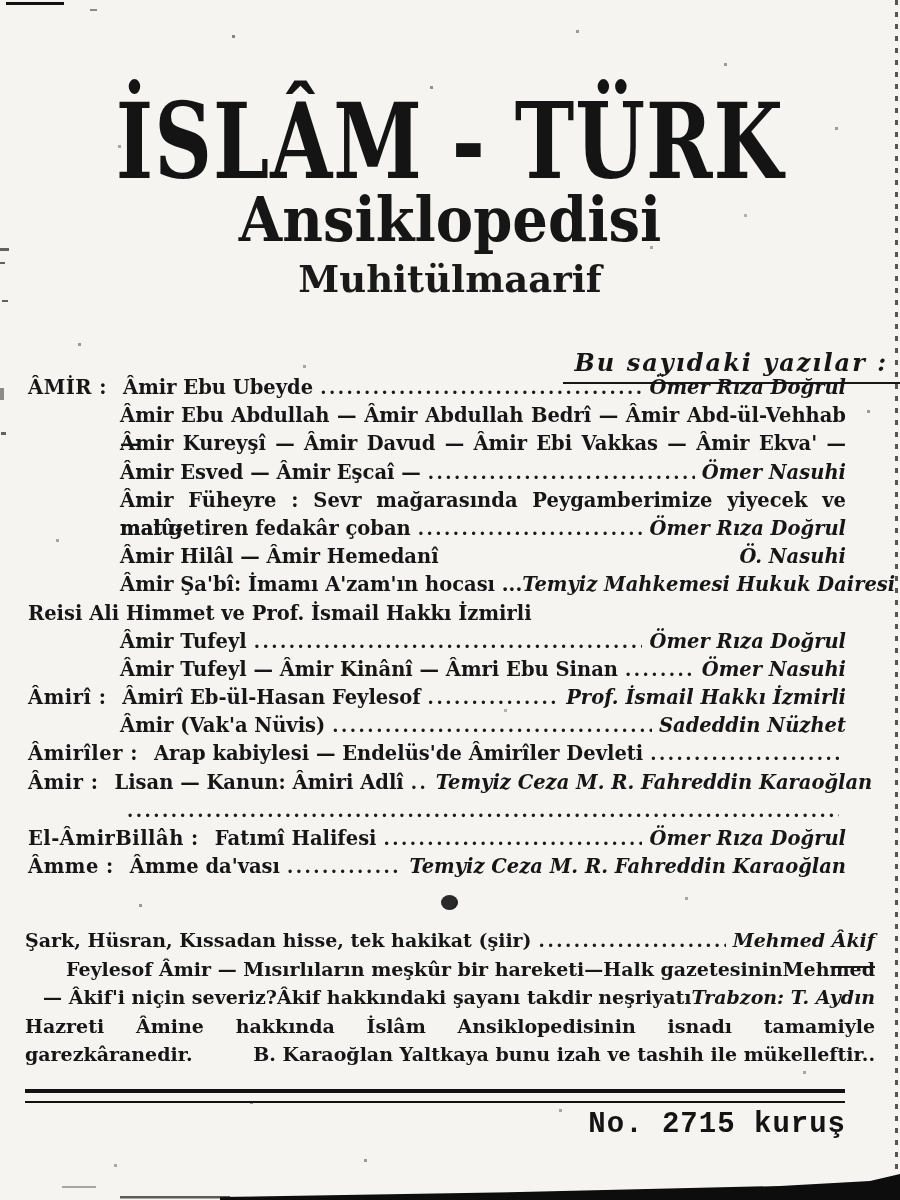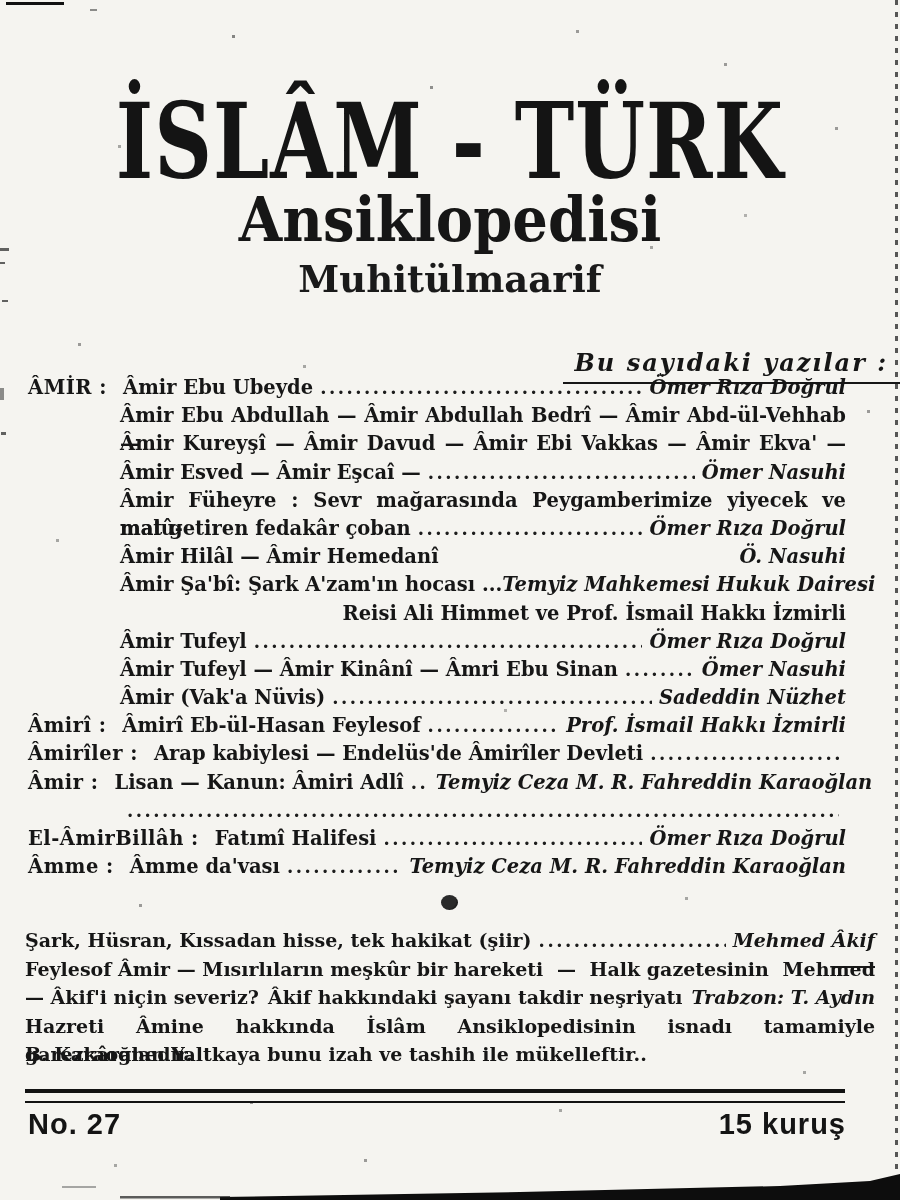--- a/index.html
+++ b/index.html
@@ -38,50 +38,50 @@
   #toc { top:374px; left:28px; width:818px; font-size:19.5px; font-weight:bold; }
   .trow {
     display:flex; align-items:baseline;
     height:28.2px; line-height:28.2px; white-space:nowrap;
   }
   .trow.just {
     display:block; white-space:normal;
     text-align:justify; text-align-last:justify;
   }
   .trow.sub   { padding-left:92px; }
-  .trow.right { justify-content:flex-end; }
+  .trow.right { }
   .trow.between { justify-content:space-between; }
   .lbl  { flex:0 0 auto; margin-right:16px; letter-spacing:.5px; }
   .ttl  { flex:0 0 auto; }
   .lead { flex:1 1 18px; overflow:hidden; margin:0 7px; min-width:18px; }
   .lead::after {
     content:"......................................................................................................................";
     letter-spacing:2.5px; font-size:18px; font-weight:bold; color:#1c1c1c;
   }
   .auth { flex:0 0 auto; font-style:italic; }
 
   
   #ornament {
     top:895px; left:441px; width:17px; height:15px; border-radius:50%;
     background:radial-gradient(circle at 42% 40%, #2a2a2a 0 55%, #000 100%);
   }
 
   
   #second { top:926px; left:25px; width:850px; font-size:19px; font-weight:bold; }
-  #second .trow { height:28.6px; line-height:28.6px; }
+  #second .trow { height:28.6px; line-height:28.6px;justify-content:flex-end; }
   .u { border-bottom:2px solid #1a1a1a; padding-bottom:15px;margin-top:48px; }
 
   
   #rule {
     top:1089px; left:25px; width:820px; height:8px;
     border-top:4px solid #121212; border-bottom:2px solid #121212;
   }
   #footer {
-    top:1108px; left:28px; width:818px; display:flex; justify-content:space-between;
-    font-family:Liberation Sans, sans-serif; font-size:29px; font-weight:bold;
+    top:1108px; left:28px; width:818px; display:flex; justify-content:flex-end;
+    font-family:Liberation Mono, monospace; font-size:29px; font-weight:bold;
     letter-spacing:1px; color:#141414;
   }
 
   
   #streak-topleft { top:2px; left:6px; width:58px; height:3px; background:#111; }
   #streak-topleft2 { top:9px; left:90px; width:7px; height:2px; background:#444; opacity:.6; }
   #edge-right {
     top:0; right:2px; width:3px; height:1172px; opacity:.8;
     background:repeating-linear-gradient(to bottom, #2e2e2e 0 5px, transparent 5px 12px);
   }
@@ -143,46 +143,46 @@
   <div class="trow sub">
     <span class="ttl">mat getiren fedakâr çoban</span>
     <span class="lead"></span>
     <span class="auth">Ömer Rıza Doğrul</span>
   </div>
   <div class="trow sub between">
     <span class="ttl">Âmir Hilâl — Âmir Hemedanî</span>
     <span class="auth">Ö. Nasuhi</span>
   </div>
   <div class="trow sub between">
-    <span class="ttl">Âmir Şa'bî: Şark A'zam'ın hocası ...</span>
+    <span class="ttl">Âmir Şa'bî: İmamı A'zam'ın hocası ...</span>
     <span class="auth">Temyiz Mahkemesi Hukuk Dairesi</span>
   </div>
   <div class="trow right">
     <span>Reisi Ali Himmet ve Prof. İsmail Hakkı İzmirli</span>
   </div>
   <div class="trow sub">
     <span class="ttl">Âmir Tufeyl</span>
     <span class="lead"></span>
     <span class="auth">Ömer Rıza Doğrul</span>
   </div>
   <div class="trow sub">
     <span class="ttl">Âmir Tufeyl — Âmir Kinânî —  Âmri Ebu Sinan</span>
     <span class="lead"></span>
     <span class="auth">Ömer Nasuhi</span>
   </div>
-  <div class="trow sub">
-    <span class="ttl">Âmir (Vak'a Nüvis)</span>
-    <span class="lead"></span>
-    <span class="auth">Sadeddin Nüzhet</span>
-  </div>
   <div class="trow">
     <span class="lbl">Âmirî :</span>
     <span class="ttl">Âmirî Eb-ül-Hasan Feylesof</span>
     <span class="lead"></span>
     <span class="auth">Prof. İsmail Hakkı İzmirli</span>
+  </div>
+  <div class="trow sub">
+    <span class="ttl">Âmir (Vak'a Nüvis)</span>
+    <span class="lead"></span>
+    <span class="auth">Sadeddin Nüzhet</span>
   </div>
   <div class="trow">
     <span class="lbl">Âmirîler :</span>
     <span class="ttl">Arap kabiylesi — Endelüs'de Âmirîler Devleti</span>
     <span class="lead"></span>
   </div>
   <div class="trow">
     <span class="lbl">Âmir :</span>
     <span class="ttl">Lisan — Kanun: Âmiri Adlî</span>
     <span class="lead"></span>

